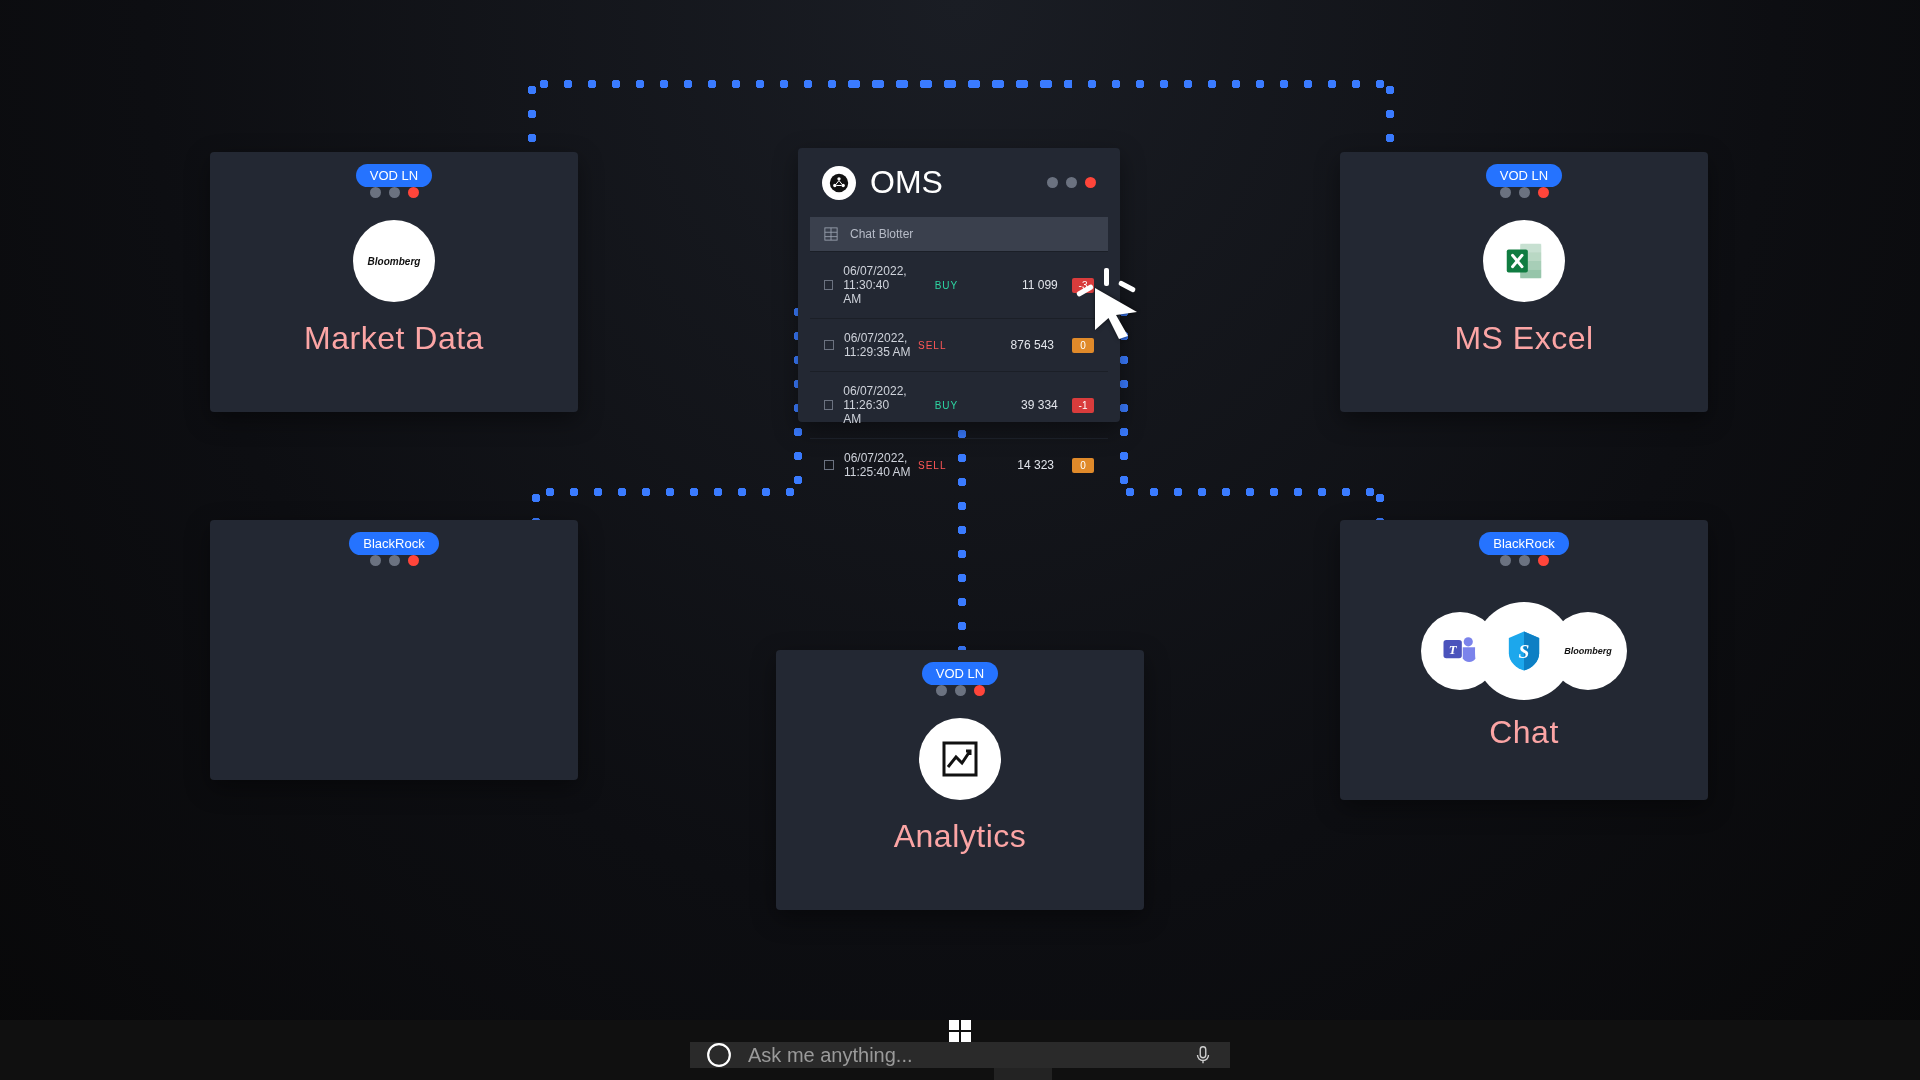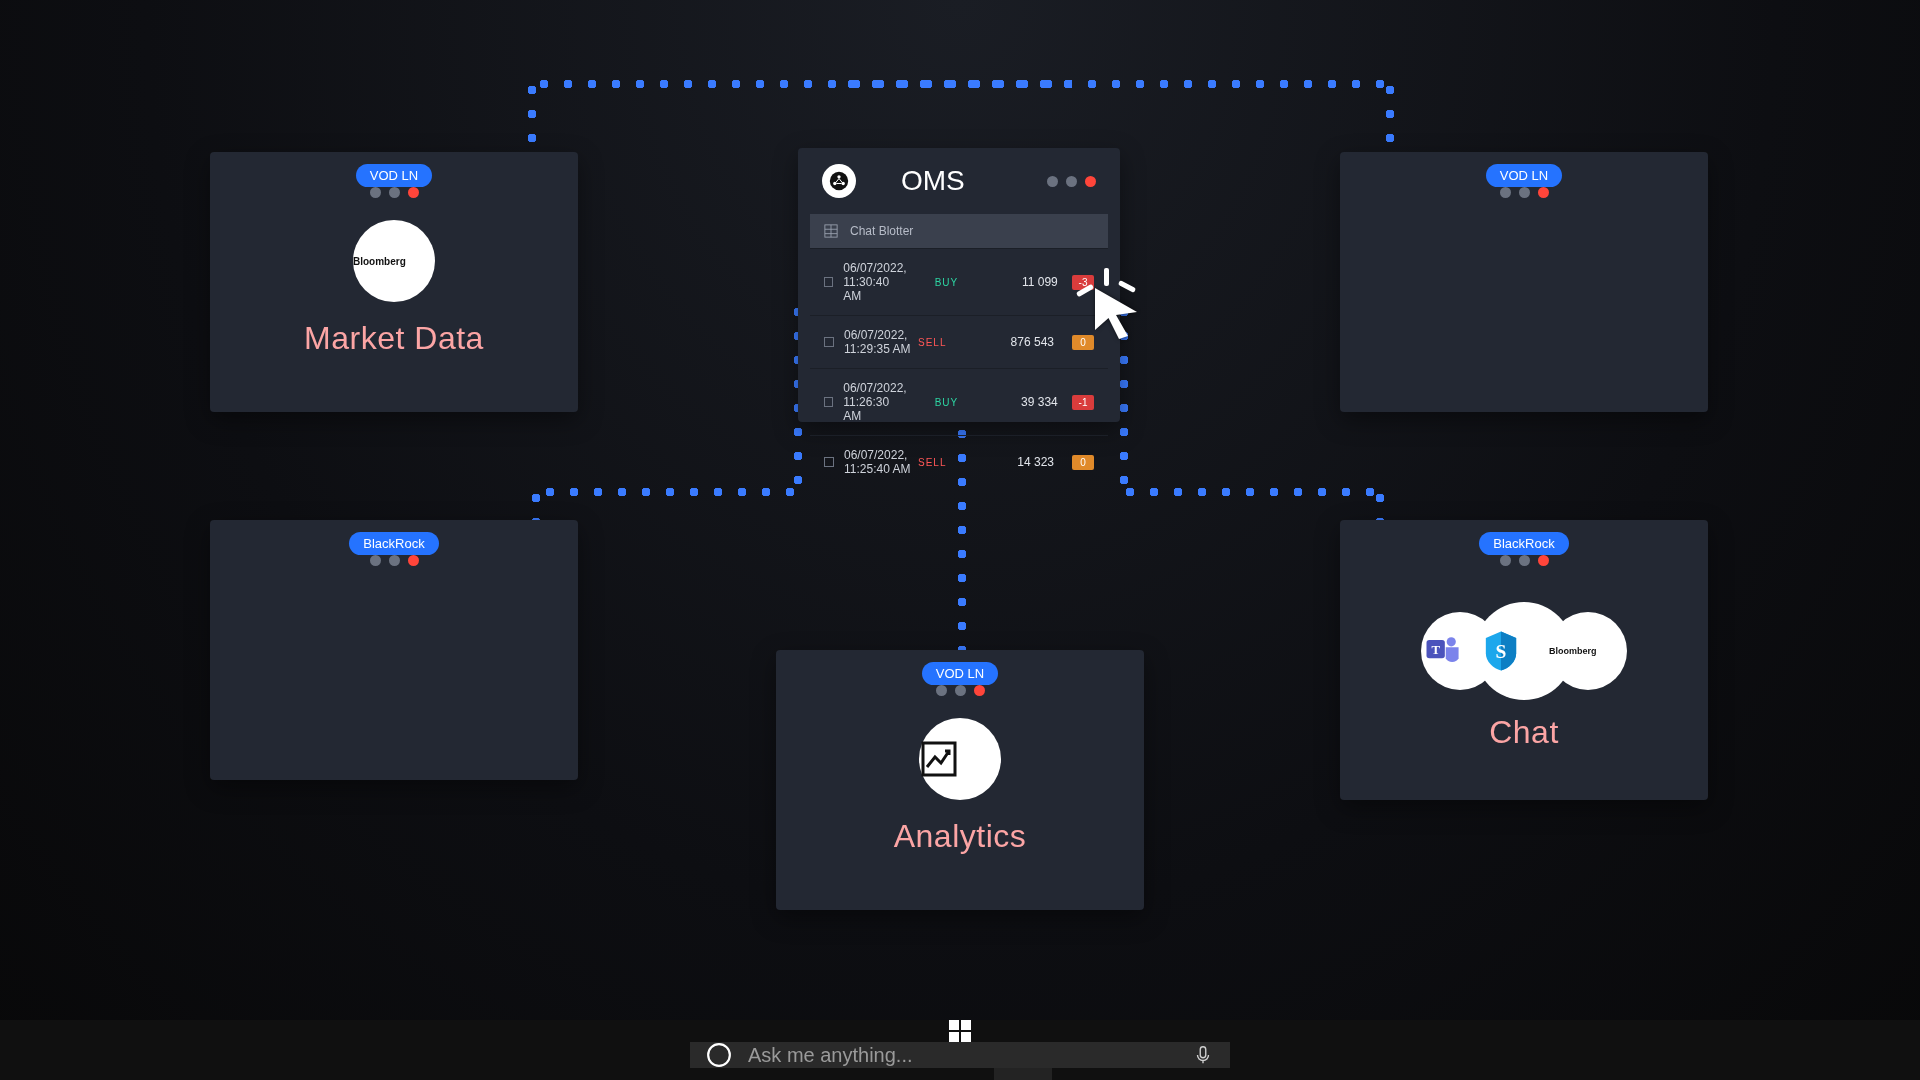--- a/index.html
+++ b/index.html
@@ -49,35 +49,35 @@
 .dots .d3 { background: #ff453a; }
 .panel-body {
   display: flex;
   flex-direction: column;
   align-items: center;
   justify-content: center;
   padding: 20px 0 40px 0;
 }
 .app-icon {
   width: 82px; height: 82px; border-radius: 50%; background: #fff;
-  display: flex; align-items: center; 
-  font-size: 10px; font-weight: 600; color: #111; margin-bottom: 18px;
+  display: flex; align-items: center; justify-content: center;
+  font-size: 10px; font-weight: 600; color: #111; margin-bottom: 18px; font-style: italic;
 }
 .panel-title {
   font-size: 32px; font-weight: 500; color: #fca5a5; letter-spacing: 0.5px;
 }
 
 
 .oms-header {
   display: flex; align-items: center; gap: 14px;
   padding: 16px 24px; justify-content: space-between;
 }
 .oms-header-left { display: flex; align-items: center; gap: 14px; }
 .oms-icon { width: 34px; height: 34px; border-radius: 50%; background: #fff; display: flex; align-items: center; justify-content: center; }
-.oms-title { font-size: 28px; font-weight: 500; margin-left: 31px; }
+.oms-title { font-size: 32px; font-weight: 500; }
 .blotter {
   margin: 0 12px 12px 12px;
 }
 .blotter-head {
   background: #3a404d; display: flex; align-items: center; gap: 12px;
   padding: 10px 14px; font-size: 12px; color: #b7bcc8;
 }
 .blotter-row {
   display: flex; align-items: center; padding: 12px 14px;
   border-top: 1px solid #1b1f27; font-size: 12px; color: #cfd3db;
@@ -239,20 +239,34 @@
 
   <div class="panel" style="left:1340px; top:152px; width:368px; height:260px;">
     <div class="panel-header">
       <span class="badge">VOD LN</span>
       <div class="dots">
           <span class="d1"></span>
           <span class="d2"></span>
           <span class="d3"></span>
         </div>
     </div>
+    <div class="panel-body">
+      <div class="app-icon" style="background:#fff;">
+        <svg viewBox="0 0 48 48" width="46" height="46" class="svg-ico">
+            <rect x="20" y="6" width="22" height="36" rx="2" fill="#e8f3ea"></rect>
+            <rect x="20" y="6" width="22" height="9" fill="#107c41" opacity="0.15"></rect>
+            <rect x="20" y="15" width="22" height="9" fill="#107c41" opacity="0.22"></rect>
+            <rect x="20" y="24" width="22" height="9" fill="#107c41" opacity="0.30"></rect>
+            <rect x="20" y="33" width="22" height="9" fill="#107c41" opacity="0.38"></rect>
+            <rect x="6" y="12" width="22" height="24" rx="2" fill="#107c41"></rect>
+            <path d="M12 18 L22 30 M22 18 L12 30" stroke="#fff" stroke-width="3" stroke-linecap="round"></path>
+          </svg>
+      </div>
+      <div class="panel-title">MS Excel</div>
+    </div>
   </div>
 
   <div class="panel" style="left:210px; top:520px; width:368px; height:260px;">
     <div class="panel-header">
       <span class="badge">BlackRock</span>
       <div class="dots">
           <span class="d1"></span>
           <span class="d2"></span>
           <span class="d3"></span>
         </div>

